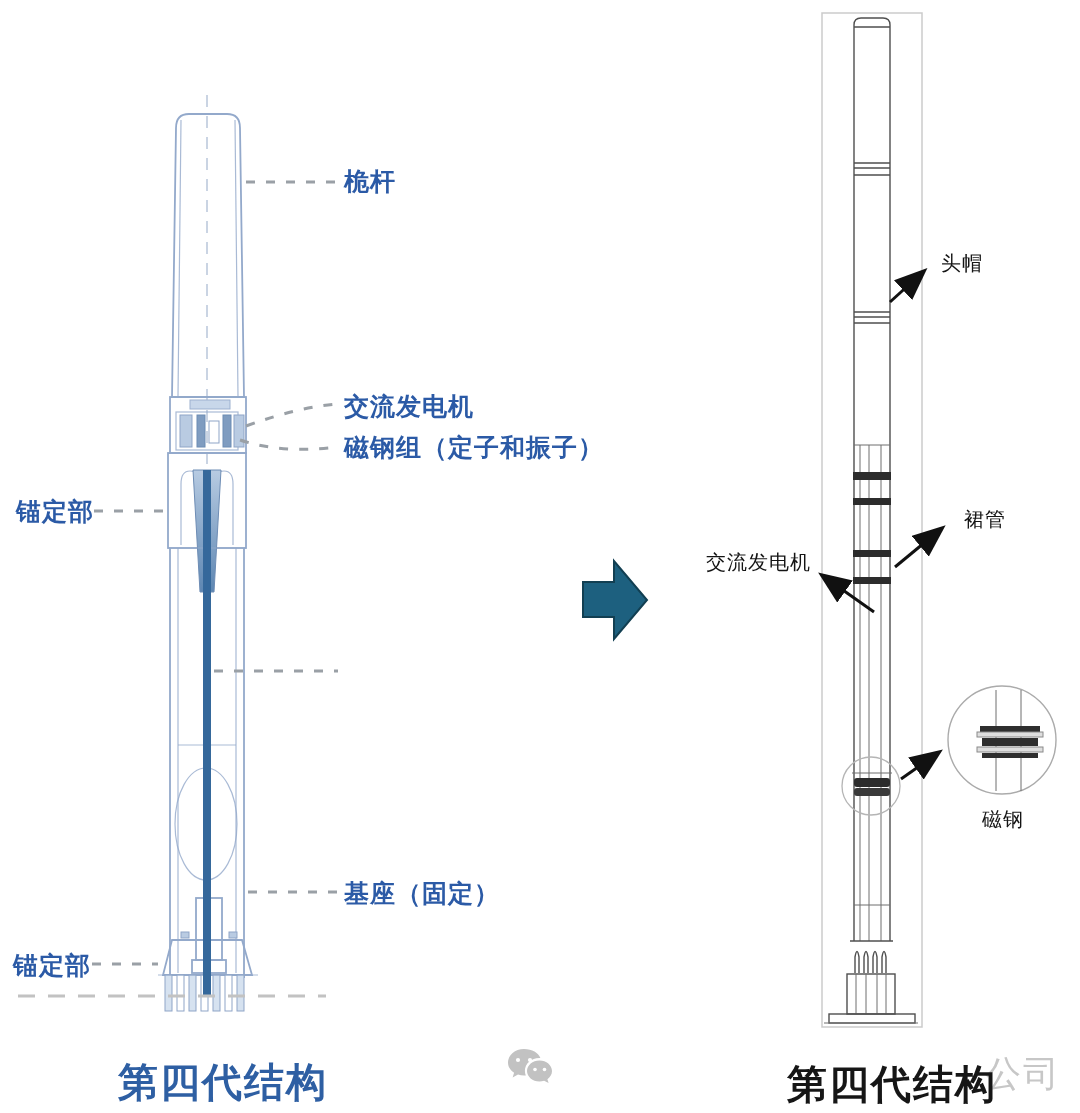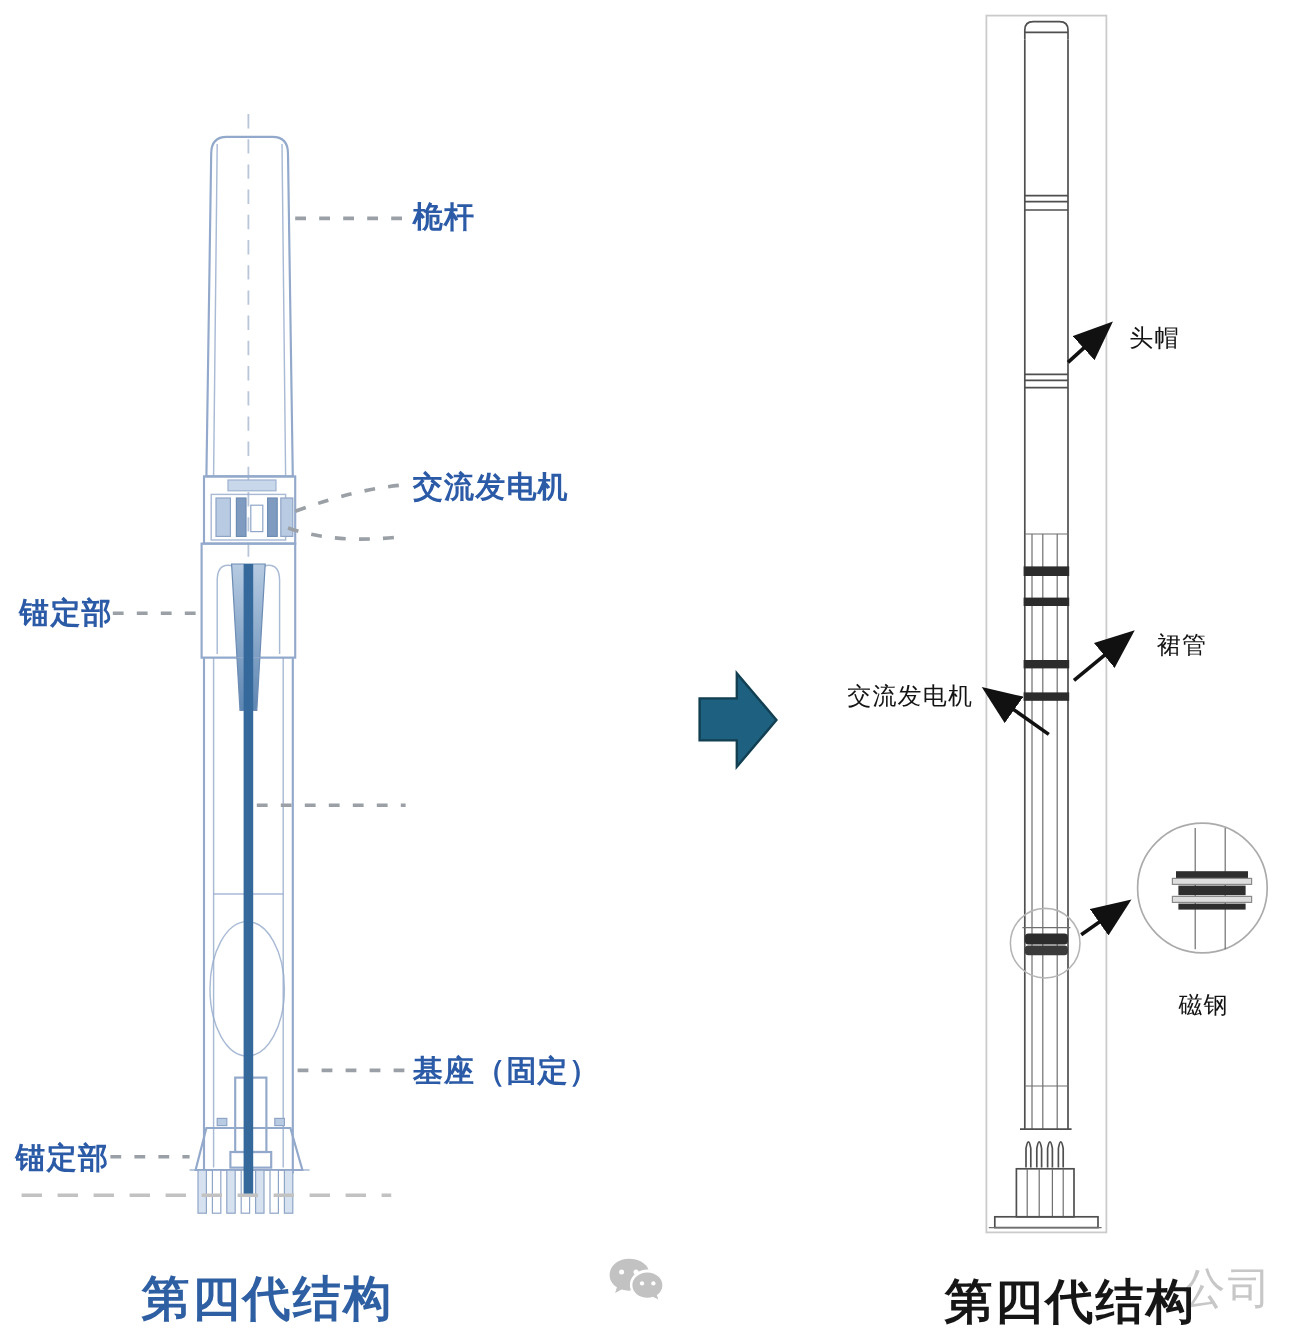--- a/index.html
+++ b/index.html
@@ -18,21 +18,21 @@
   }
   html,body{margin:0;padding:0;background:#ffffff;}
   .canvas{
     position:relative;width:1068px;height:1113px;background:#ffffff;overflow:hidden;
     font-family:"Liberation Sans","DejaVu Sans",sans-serif;
     text-decoration:underline;
   }
   .art{position:absolute;left:0;top:0;}
   .lbl{position:absolute;white-space:nowrap;line-height:1.15;}
   .lbl.blue{color:var(--label-blue);font-size:25px;font-weight:600;letter-spacing:1px;}
-  .lbl.dark{color:#141414;font-size:20px;font-weight:500;letter-spacing:1px;margin-top:19px;}
+  .lbl.dark{color:#141414;font-size:20px;font-weight:500;letter-spacing:1px;}
   .title{position:absolute;font-size:40px;font-weight:600;letter-spacing:2px;white-space:nowrap;z-index:3;margin-top:12px;}
   .title.blue{color:var(--title-blue);}
   .title.dark{color:var(--title-dark);}
   .watermark{position:absolute;color:var(--watermark-gray);font-size:36px;font-weight:400;
     letter-spacing:2px;white-space:nowrap;z-index:1;}
   .wm-icon{position:absolute;z-index:1;}
   
   .s-lb{stroke:var(--line-blue);stroke-width:1.8;fill:none;}
   .s-lb-thin{stroke:var(--line-blue);stroke-width:1.2;fill:none;opacity:.8;}
   .s-dk{stroke:var(--line-dark);stroke-width:1.4;fill:none;}
@@ -173,20 +173,21 @@
         <path class="blk-arrow" marker-end="url(#ah)" d="M890,302 L923,272"></path>
         <path class="blk-arrow" marker-end="url(#ah)" d="M895,567 L941,529"></path>
         <path class="blk-arrow" marker-end="url(#ah)" d="M874,612 L823,576"></path>
         <path class="blk-arrow" marker-end="url(#ah)" d="M901,779 L938,753"></path>
       </g>
     </g>
   </svg>
 
   <div class="lbl blue" style="left:344px;top:167px">桅杆</div>
   <div class="lbl blue" style="left:344px;top:392px">交流发电机</div>
+  <div class="lbl blue" style="left:344px;top:433px">磁钢组（定子和振子）</div>
   <div class="lbl blue" style="left:16px;top:497px">锚定部</div>
   <div class="lbl blue" style="left:344px;top:879px">基座（固定）</div>
   <div class="lbl blue" style="left:13px;top:951px">锚定部</div>
 
   <div class="lbl dark" style="left:941px;top:252px">头帽</div>
   <div class="lbl dark" style="left:964px;top:508px">裙管</div>
   <div class="lbl dark" style="left:706px;top:551px">交流发电机</div>
   <div class="lbl dark" style="left:982px;top:808px">磁钢</div>
 
   <svg class="wm-icon" style="left:506px;top:1045px" width="48" height="46" viewBox="0 0 48 46">

